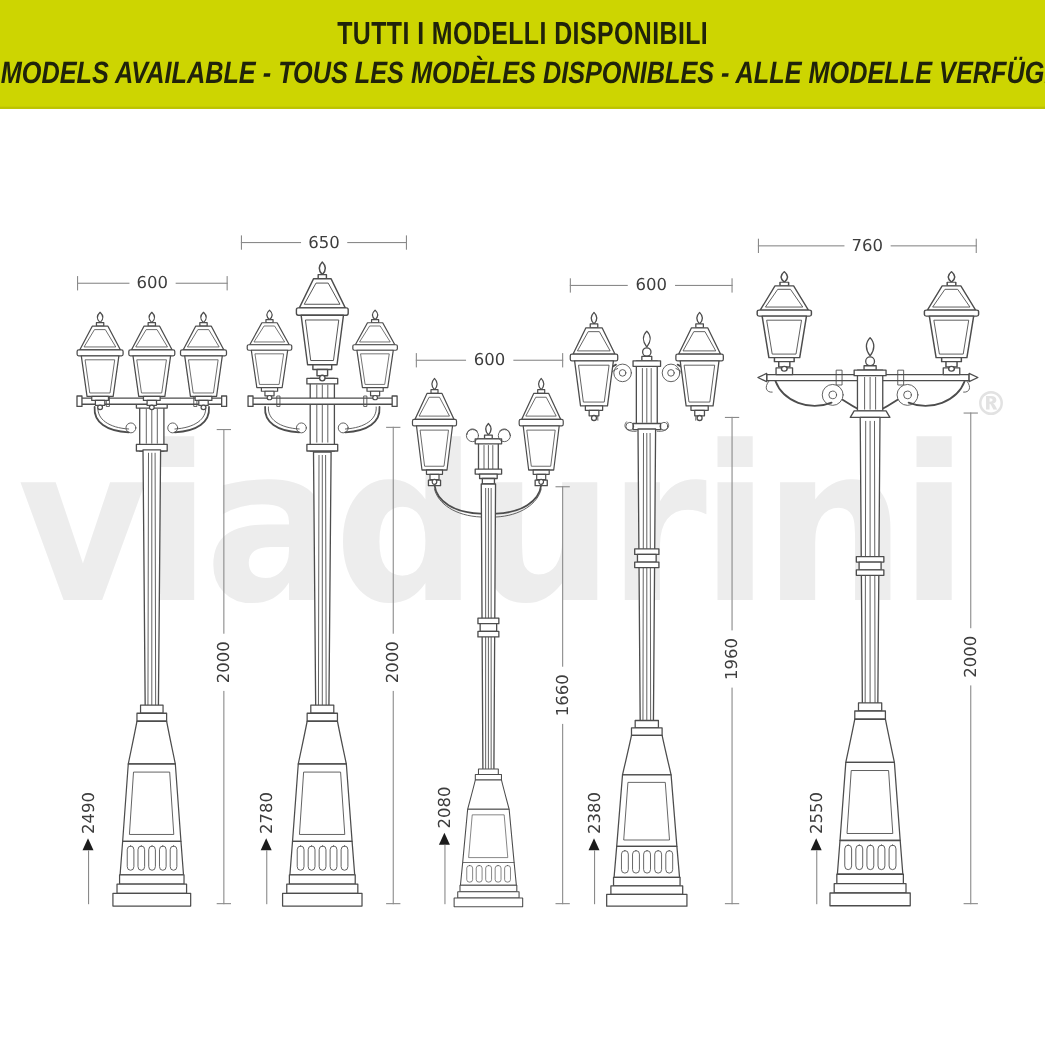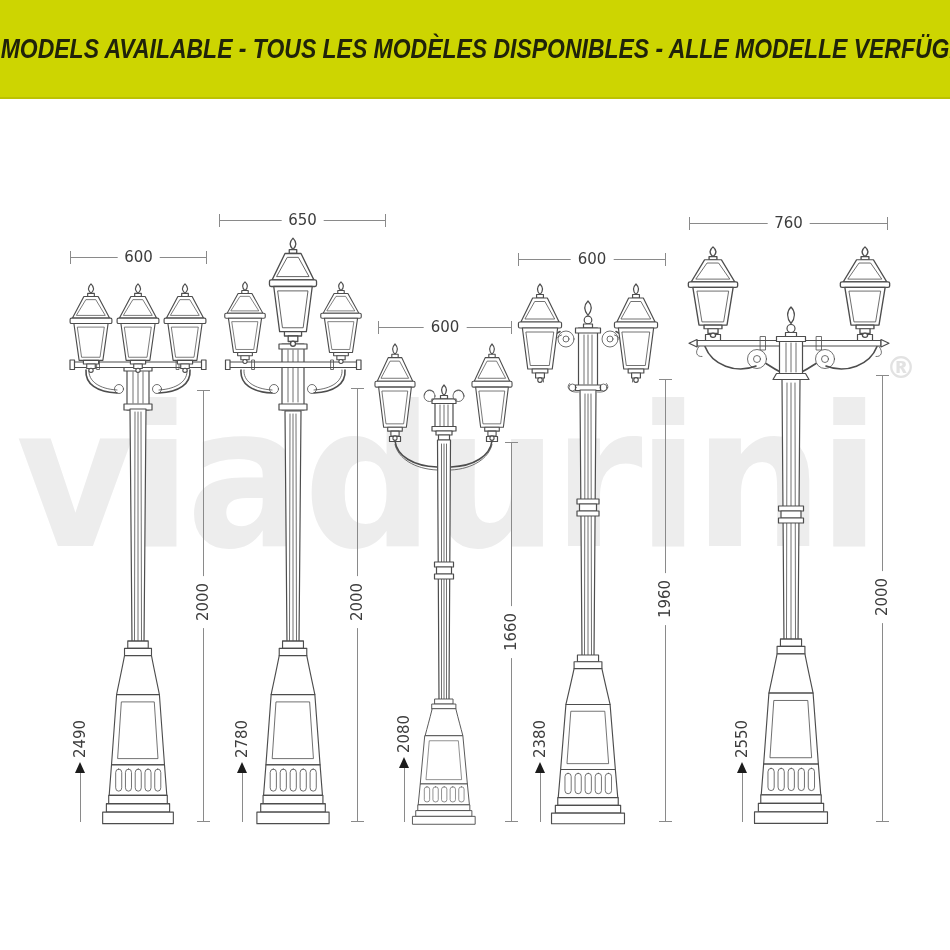--- a/index.html
+++ b/index.html
@@ -48,20 +48,21 @@
         border-bottom:11px solid #1c1c1c;}
   .dima .line{position:absolute;left:6.5px;top:56px;bottom:0;border-left:1px solid #8a8a8a;}
 </style>
 </head>
 <body>
 
 <div id="stage">
 
   
   <header class="banner" style="background: rgb(205, 213, 1); color: rgb(32, 35, 10);">
+    <div class="t1"><span>TUTTI I MODELLI DISPONIBILI</span></div>
     <div class="t2"><span>ALL MODELS AVAILABLE - TOUS LES MODÈLES DISPONIBLES - ALLE MODELLE VERFÜGBAR</span></div>
   </header>
 
   
   <div class="wm"><span>viadurini</span></div>
   <div class="wmreg">®</div>
 
   
   <svg width="0" height="0" aria-hidden="true">
     <defs>
@@ -286,21 +287,21 @@
       <i class="tick tb"></i>
     <span class="dlabel" style="top:212px">2000</span>
   </div>
   <div class="dima" style="left:73px;top:717px;height:105px">
     <span class="dlabel">2490</span>
     <i class="head"></i>
       <i class="line"></i>
   </div>
 
   
-  <div class="dimh" style="left:219px;top:214px;width:167px">
+  <div class="dimh" style="left:219px;top:214px;width:151px">
     <i class="line"></i>
       <i class="tick tl"></i>
       <i class="tick tr"></i>
     <span class="dlabel">650</span>
   </div>
   <div class="dimv" style="left:351px;top:388px;height:434px">
     <i class="line"></i>
       <i class="tick tt"></i>
       <i class="tick tb"></i>
     <span class="dlabel" style="top:214px">2000</span>

